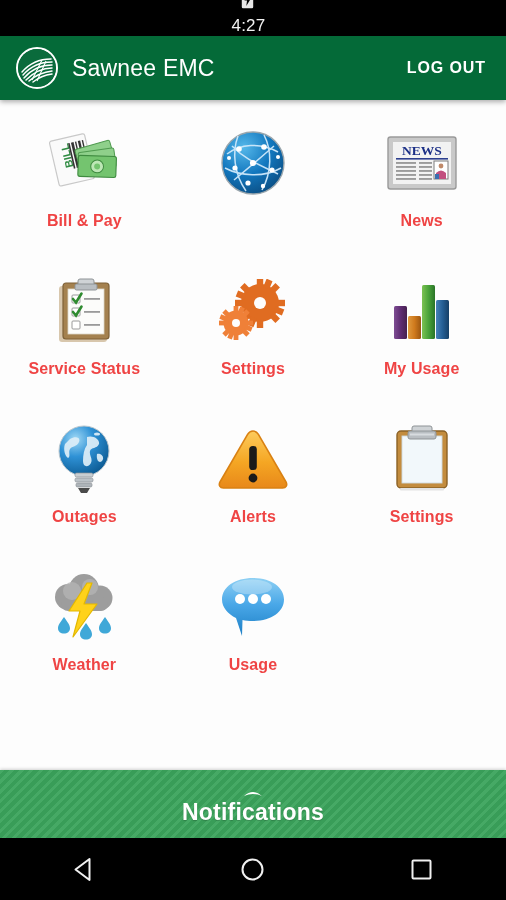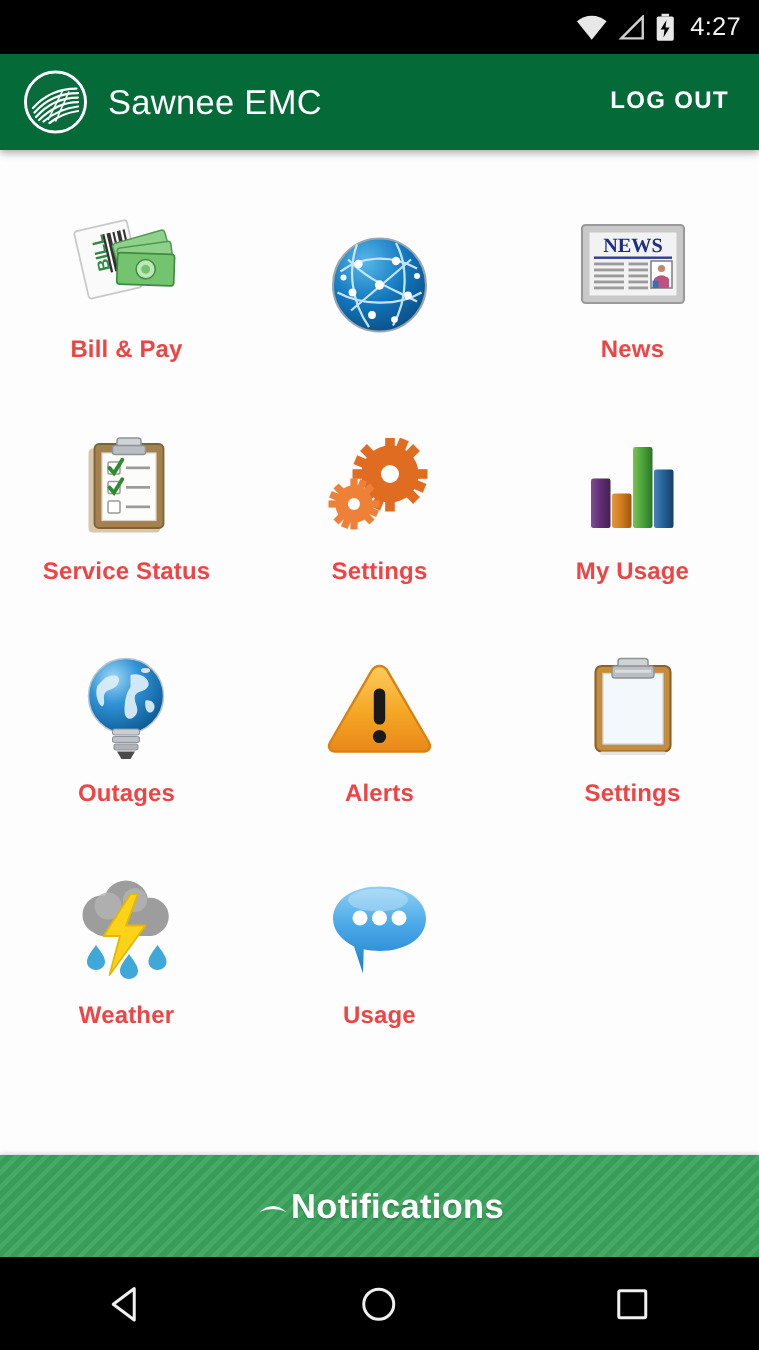--- a/index.html
+++ b/index.html
@@ -8,21 +8,21 @@
     font-family:"Liberation Sans", sans-serif;
     background:#000;
     overflow:hidden;
   }
   #app { position:relative; width:506px; height:900px; }
 
   
   .statusbar {
     height:36px; background:#000; color:#e8e8e8;
     display:flex; align-items:center; justify-content:flex-end;
-    padding-right:12px; gap:7px;
+    padding-right:12px; gap:7px;flex-direction:column;
   }
   .statusbar .ico { display:flex; align-items:center; }
   .clock { font-size:17px; color:#f2f2f2; letter-spacing:.2px; margin-left:3px; }
 
   
   .appbar {
     height:64px; background:#046A38;
     display:flex; align-items:center; padding:0 16px;
     box-shadow:0 2px 5px rgba(0,0,0,.32);
     position:relative; z-index:5;
@@ -46,42 +46,42 @@
   .content {
     position:absolute; top:100px; left:0; right:0; bottom:130px;
     background:#fdfdfd; overflow:hidden;
   }
   .grid {
     display:grid; grid-template-columns:repeat(3,1fr);
     padding-top:8px;
   }
   .tile {
     height:148px; display:flex; flex-direction:column;
-    align-items:center; justify-content:center;
+    align-items:center; justify-content:flex-start;
     padding-top:16px; cursor:pointer;
   }
   .tile .iconbox {
     width:84px; height:78px;
     display:flex; align-items:center; justify-content:center;
   }
   .tile .label {
     margin-top:10px; font-size:16px; font-weight:bold;
     color:#ef4444; text-align:center; letter-spacing:.1px;
   }
   .tile.empty { cursor:default; }
 
   
   .notif {
     position:absolute; left:0; right:0; bottom:62px; height:68px;
     background:
       repeating-linear-gradient(135deg,
         rgba(255,255,255,.055) 0px, rgba(255,255,255,.055) 3px,
         rgba(0,0,0,.045) 3px, rgba(0,0,0,.045) 7px),
       #3BA45C;
-    display:flex; 
+    display:flex; flex-direction:column;
     align-items:center; justify-content:center;
     cursor:pointer; box-shadow:0 -1px 3px rgba(0,0,0,.18);
   }
   .notif .chev { margin-bottom:-2px; }
   .notif .ntext {
     color:#fff; font-size:23px; font-weight:bold; letter-spacing:.2px;
     text-shadow:0 1px 1px rgba(0,0,0,.18);
   }
 
   

